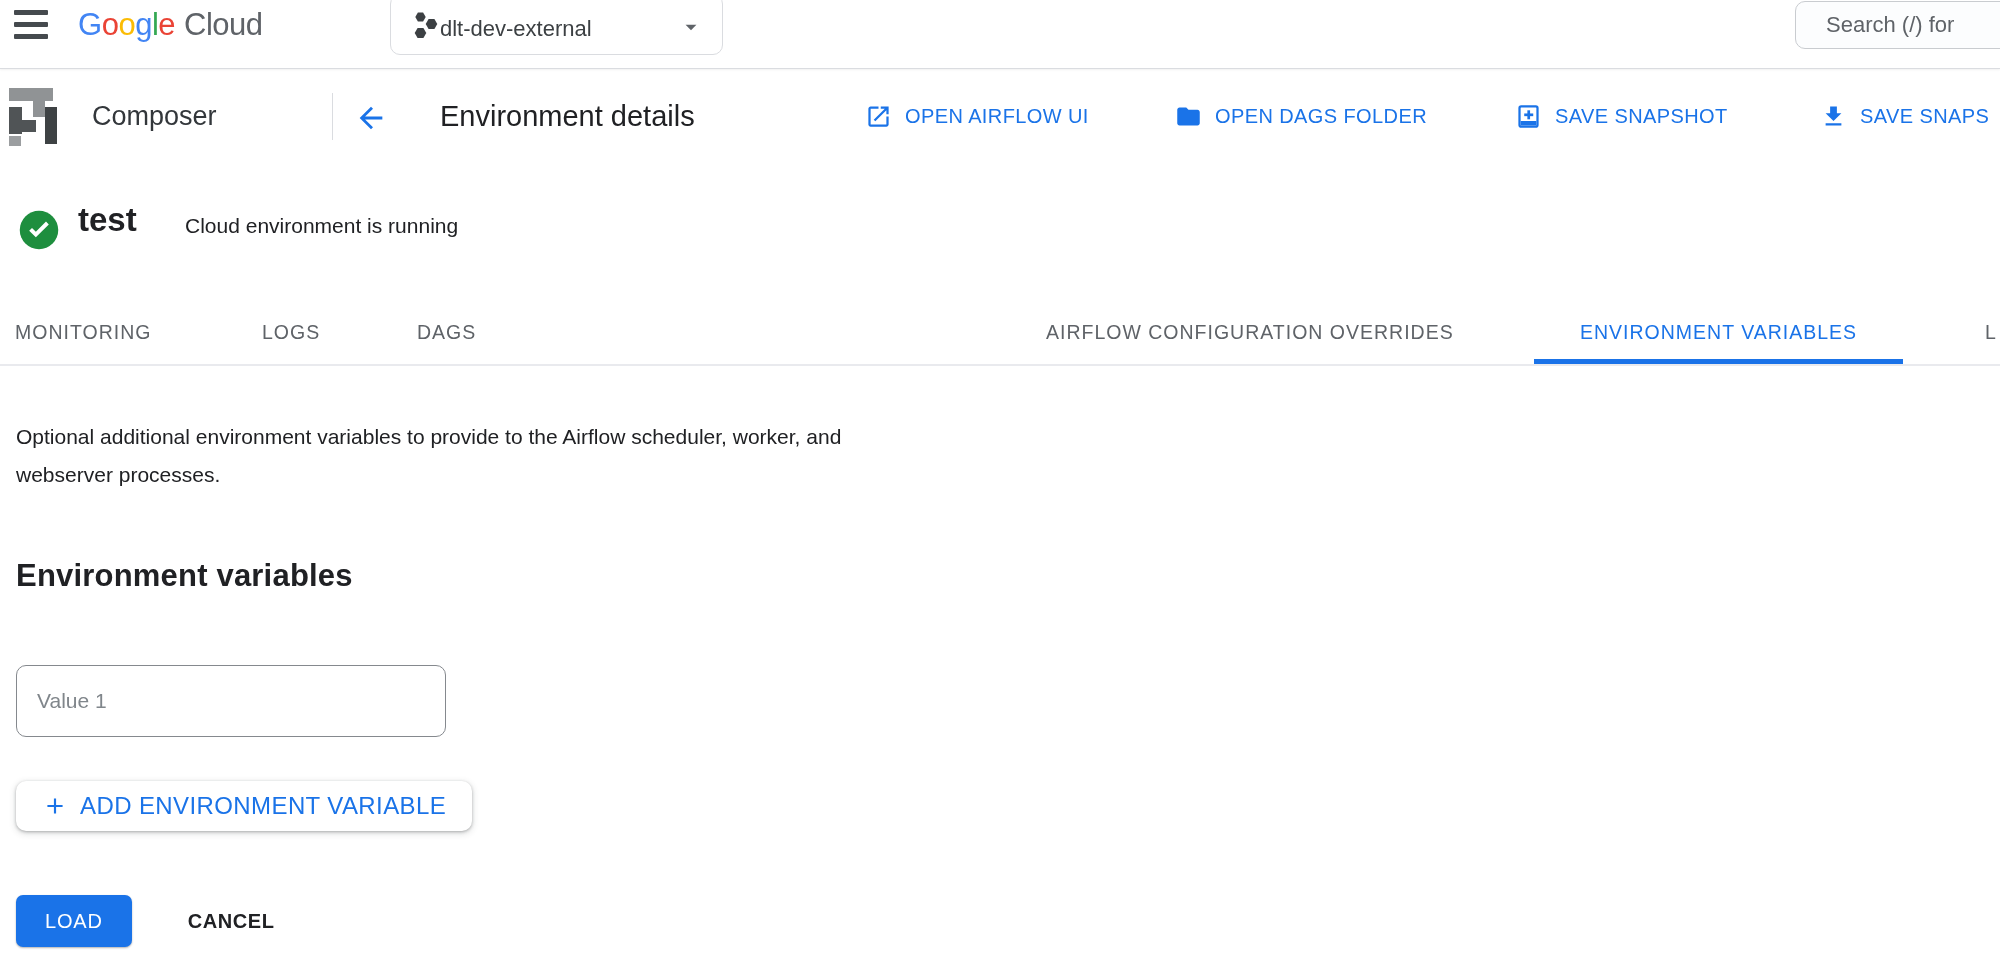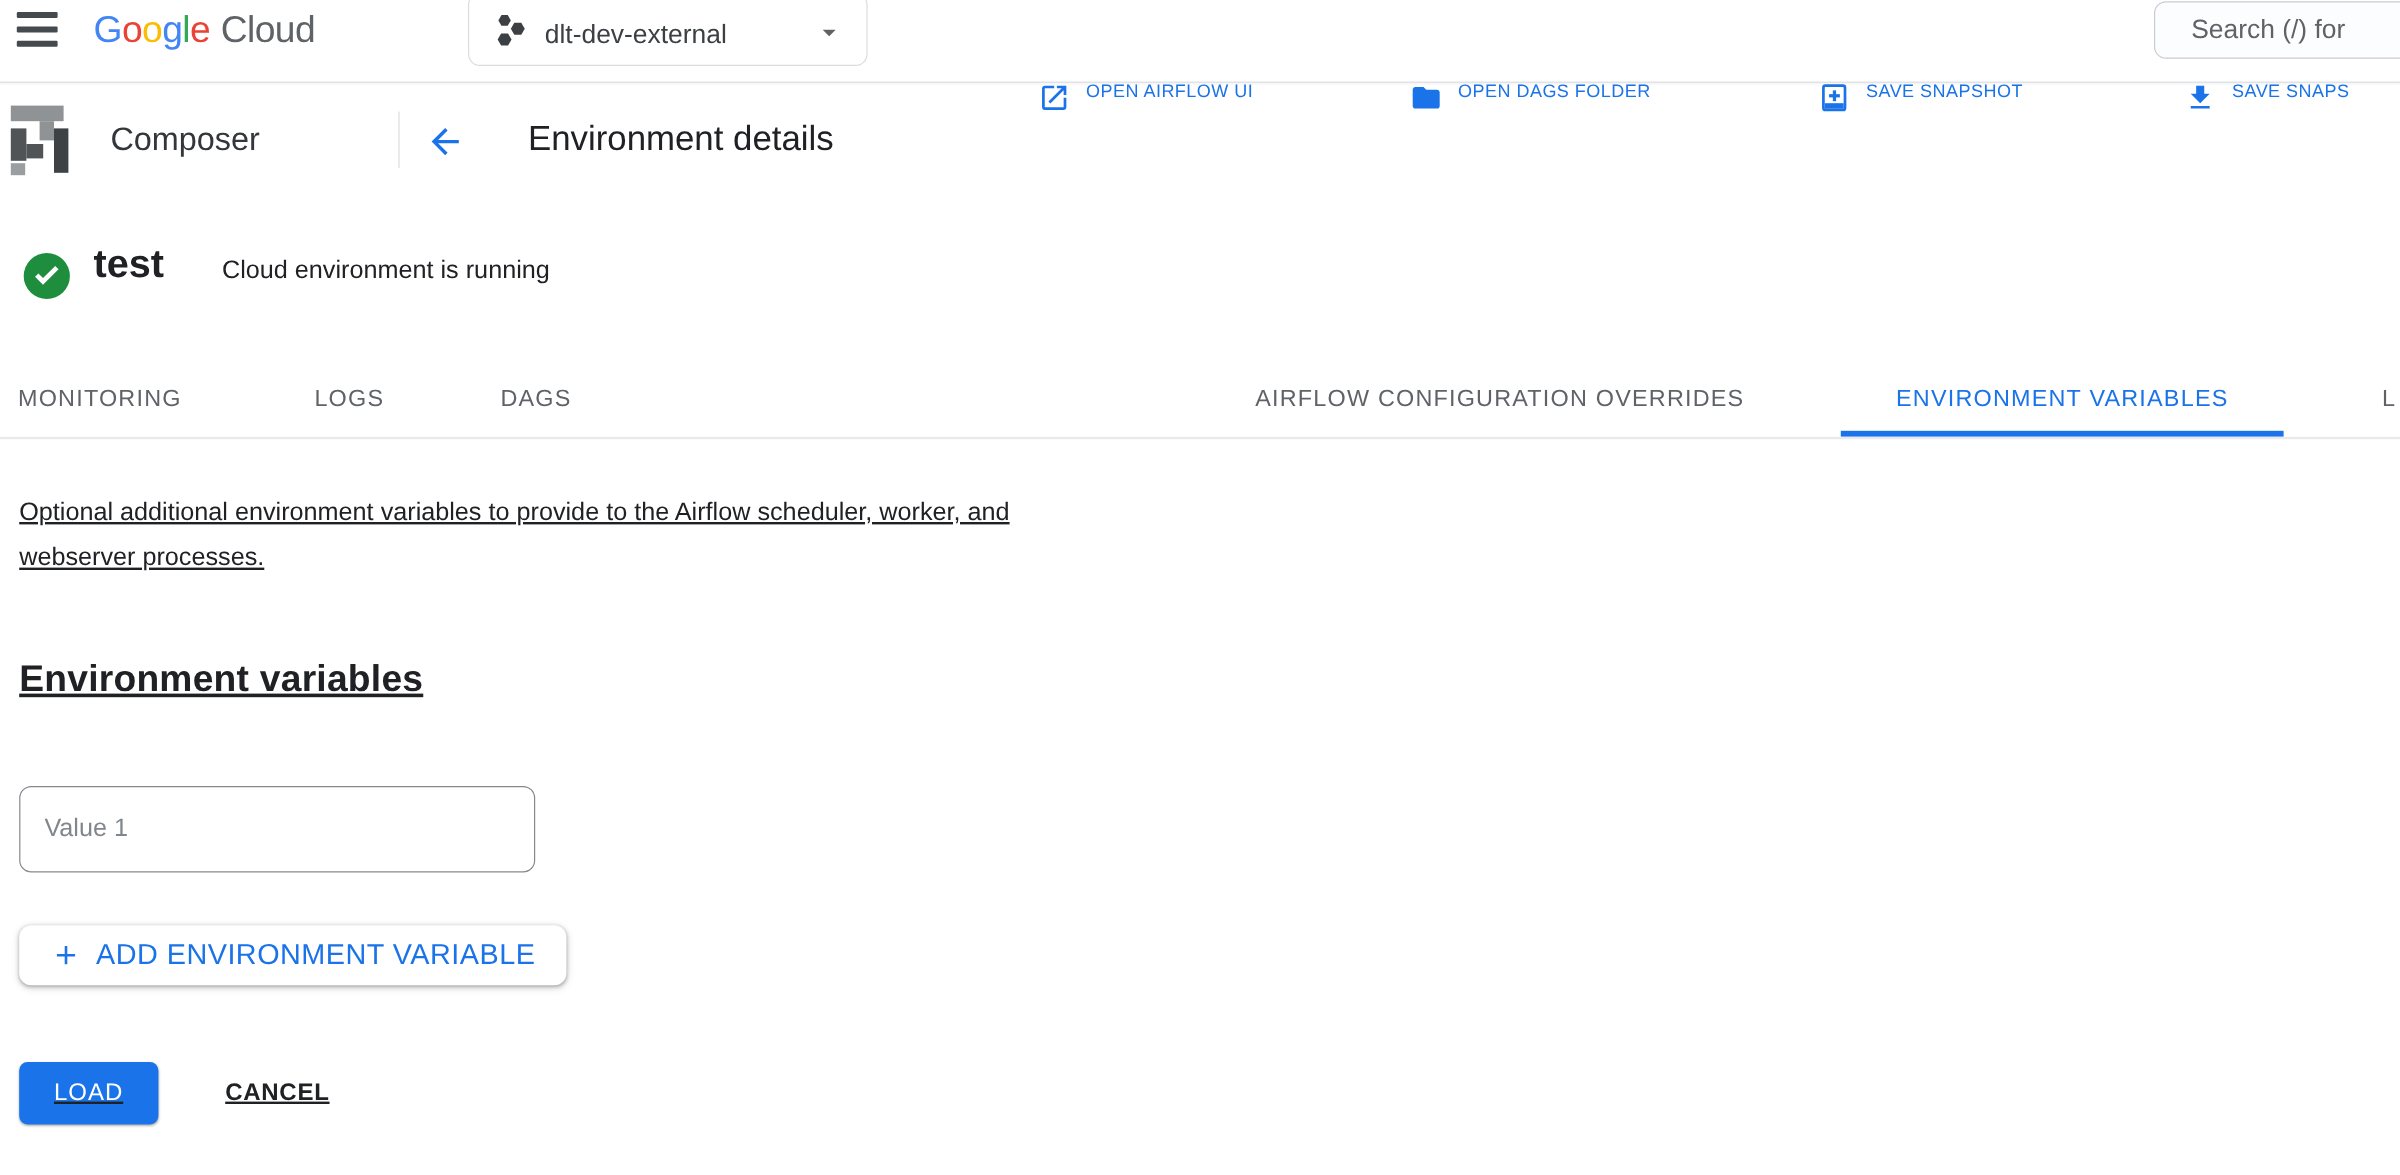--- a/index.html
+++ b/index.html
@@ -13,58 +13,58 @@
   .hamburger{position:absolute;left:14px;top:10px;width:34px;height:29px;
     display:flex;flex-direction:column;justify-content:space-between;cursor:pointer;}
   .hamburger span{height:5px;background:#454a4e;border-radius:1px;}
   .glogo{position:absolute;left:78px;top:7px;font-size:31px;font-weight:500;
     letter-spacing:-0.5px;display:flex;align-items:baseline;cursor:pointer;}
   .l-b{color:#4285F4}.l-r{color:#EA4335}.l-y{color:#FBBC04}.l-g{color:#34A853}
   .glogo .cloud{color:#5f6368;margin-left:9px;font-weight:400;}
   .projsel{position:absolute;left:390px;top:-6px;width:333px;height:61px;
     border:1px solid #dadce0;border-radius:10px;box-sizing:border-box;background:#fff;
     display:flex;align-items:flex-end;padding:0 18px 10px 22px;cursor:pointer;}
-  .projsel .plabel{font-size:22px;color:#3c4043;margin-left:15px;line-height:30px;white-space:nowrap;}
+  .projsel .plabel{font-size:22px;color:#3c4043;margin-left:1px;line-height:30px;white-space:nowrap;}
   .projsel .caret{margin-left:auto;display:flex;align-items:center;padding-bottom:4px;}
   .searchbox{position:absolute;left:1795px;top:1px;width:250px;height:48px;
     border:1.5px solid #c9ccd0;border-radius:10px;background:#fcfdfe;box-sizing:border-box;}
   .searchbox input{width:100%;height:100%;border:none;outline:none;background:transparent;
     font-family:inherit;font-size:22px;color:#5f6368;padding:0 0 0 30px;box-sizing:border-box;}
   .searchbox input::placeholder{color:#5f6368;opacity:1;}
   
   .appbar{position:absolute;left:0;top:68px;width:2000px;height:97px;background:#fff;
     border-bottom:1px solid #e8eaed;}
   .composer-logo{position:absolute;left:2px;top:16px;}
   .product{position:absolute;left:92px;top:0;height:100%;display:flex;align-items:center;
     font-size:27px;color:#33373b;}
   .vdiv{position:absolute;left:332px;top:25px;height:47px;width:1px;background:#dadce0;}
   .backbtn{position:absolute;left:350px;top:29px;width:42px;height:42px;display:flex;
     align-items:center;justify-content:center;cursor:pointer;border-radius:50%;}
   .pagetitle{position:absolute;left:440px;top:0;height:100%;display:flex;align-items:center;
     font-size:29px;color:#202124;}
-  .act{position:absolute;top:0;height:100%;display:flex;align-items:flex-start;gap:13px;
-    color:#1a73e8;font-size:15px;font-weight:500;letter-spacing:.4px;white-space:nowrap;cursor:pointer;}
+  .act{position:absolute;top:0;height:100%;display:flex;align-items:center;gap:13px;
+    color:#1a73e8;font-size:20px;font-weight:500;letter-spacing:.4px;white-space:nowrap;cursor:pointer;}
   .act-0{left:865px}.act-1{left:1175px}.act-2{left:1515px}.act-3{left:1820px}
   
   .statusrow{position:absolute;left:0;top:165px;width:2000px;height:135px;background:#fff;}
   .checkicon{position:absolute;left:18px;top:44px;}
   .envname{position:absolute;left:78px;top:36px;font-size:33px;font-weight:700;color:#202124;}
   .statusmsg{position:absolute;left:185px;top:49px;font-size:21px;color:#202124;}
   
   .tabbar{position:absolute;left:0;top:300px;width:2000px;height:66px;box-sizing:border-box;
     border-bottom:2px solid #e9eaee;background:#fff;overflow:hidden;}
   .tab{position:absolute;top:0;height:64px;display:flex;align-items:center;padding:0 46px;
     box-sizing:border-box;font-size:19.5px;font-weight:500;letter-spacing:1px;color:#5f6368;
     white-space:nowrap;cursor:pointer;}
   .tab.active{color:#1a73e8;}
   .tab.active::after{content:"";position:absolute;left:0;right:0;bottom:0;height:5px;background:#1a73e8;}
   .tab-0{left:-31px}.tab-1{left:216px}.tab-2{left:371px}.tab-3{left:530px}
   .tab-4{left:1000px}.tab-5{left:1534px}.tab-6{left:1939px}
   
-  .content{position:absolute;left:16px;top:366px;width:1968px;padding-top:42px;text-decoration:underline;}
+  .content{position:absolute;left:16px;top:376px;width:1968px;padding-top:42px;}
   .desc{font-size:21px;line-height:38px;color:#202124;}
   .section-title{margin:64px 0 0;font-size:31px;font-weight:700;letter-spacing:.2px;color:#202124;}
   .formrow{display:flex;gap:33px;margin-top:71px;}
   .field{position:relative;width:434px;height:72px;border:1.5px solid #6b7075;
     border-radius:10px;box-sizing:border-box;background:#fff;}
   .field.value-field{width:430px;border-color:#85898e;}
   .field input{width:100%;height:100%;border:none;outline:none;background:transparent;
     font-family:inherit;font-size:21px;color:#202124;padding:0 20px;box-sizing:border-box;border-radius:10px;}
   .field input::placeholder{color:#80868b;opacity:1;}
   .flabel{position:absolute;top:-13px;left:14px;background:#fff;padding:0 7px;

